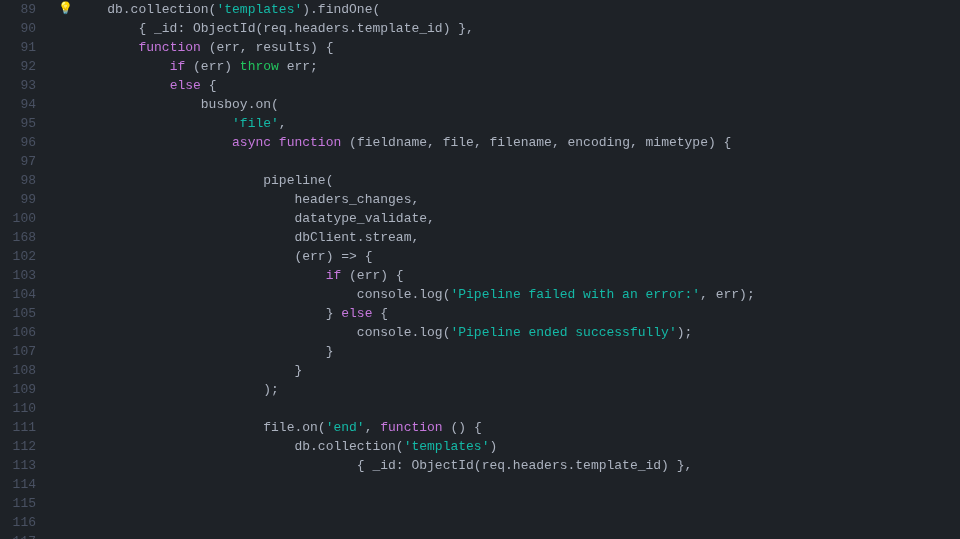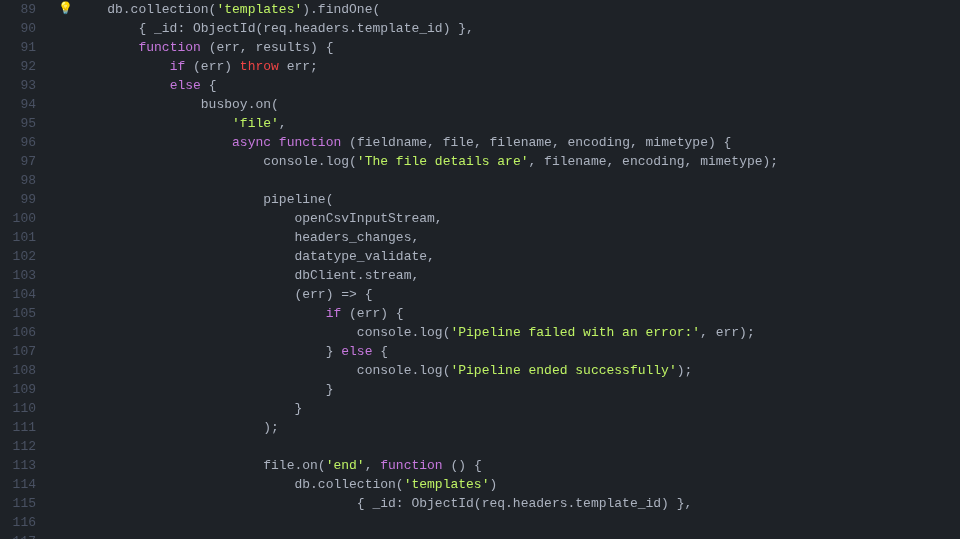--- a/index.html
+++ b/index.html
@@ -55,42 +55,42 @@
     }
     .bulb-icon {
       color: #e5c07b;
       font-size: 12px;
     }
     .code-text {
       flex: 1;
     }
     
     .kw { color: #c678dd; } 
-    .kw2 { color: #ef4444; } 
-    .str { color: #bef264; }
+    .kw2 { color: #22c55e; } 
+    .str { color: #14b8a6; }
     .plain { color: #abb2bf; margin-top: 13px; }
   </style>
 </head>
 <body>
 
 <div class="code-container">
   <div class="line-numbers" id="line-numbers">
       <div class="line-number">89</div>
       <div class="line-number">90</div>
       <div class="line-number">91</div>
       <div class="line-number">92</div>
       <div class="line-number">93</div>
       <div class="line-number">94</div>
       <div class="line-number">95</div>
       <div class="line-number">96</div>
       <div class="line-number">97</div>
       <div class="line-number">98</div>
       <div class="line-number">99</div>
       <div class="line-number">100</div>
-      <div class="line-number">101</div>
+      <div class="line-number">168</div>
       <div class="line-number">102</div>
       <div class="line-number">103</div>
       <div class="line-number">104</div>
       <div class="line-number">105</div>
       <div class="line-number">106</div>
       <div class="line-number">107</div>
       <div class="line-number">108</div>
       <div class="line-number">109</div>
       <div class="line-number">110</div>
       <div class="line-number">111</div>
@@ -103,24 +103,22 @@
     </div>
   <div class="code-area" id="code-area">
       <div class="code-line"><span class="gutter"><span class="bulb-icon">💡</span></span><span class="code-text"><span class="plain">    db.collection(</span><span class="str">'templates'</span><span class="plain">).findOne(</span></span></div>
       <div class="code-line"><span class="gutter"></span><span class="code-text"><span class="plain">        { _id: ObjectId(req.headers.template_id) },</span></span></div>
       <div class="code-line"><span class="gutter"></span><span class="code-text"><span class="plain">        </span><span class="kw">function</span><span class="plain"> (err, results) {</span></span></div>
       <div class="code-line"><span class="gutter"></span><span class="code-text"><span class="plain">            </span><span class="kw">if</span><span class="plain"> (err) </span><span class="kw2">throw</span><span class="plain"> err;</span></span></div>
       <div class="code-line"><span class="gutter"></span><span class="code-text"><span class="plain">            </span><span class="kw">else</span><span class="plain"> {</span></span></div>
       <div class="code-line"><span class="gutter"></span><span class="code-text"><span class="plain">                busboy.on(</span></span></div>
       <div class="code-line"><span class="gutter"></span><span class="code-text"><span class="plain">                    </span><span class="str">'file'</span><span class="plain">,</span></span></div>
       <div class="code-line"><span class="gutter"></span><span class="code-text"><span class="plain">                    </span><span class="kw">async</span><span class="plain"> </span><span class="kw">function</span><span class="plain"> (fieldname, file, filename, encoding, mimetype) {</span></span></div>
-      <div class="code-line"><span class="gutter"></span><span class="code-text"><span class="plain">                        console.log(</span><span class="str">'The file details are'</span><span class="plain">, filename, encoding, mimetype);</span></span></div>
       <div class="code-line"><span class="gutter"></span><span class="code-text"><span class="plain"></span></span></div>
       <div class="code-line"><span class="gutter"></span><span class="code-text"><span class="plain">                        pipeline(</span></span></div>
-      <div class="code-line"><span class="gutter"></span><span class="code-text"><span class="plain">                            openCsvInputStream,</span></span></div>
       <div class="code-line"><span class="gutter"></span><span class="code-text"><span class="plain">                            headers_changes,</span></span></div>
       <div class="code-line"><span class="gutter"></span><span class="code-text"><span class="plain">                            datatype_validate,</span></span></div>
       <div class="code-line"><span class="gutter"></span><span class="code-text"><span class="plain">                            dbClient.stream,</span></span></div>
       <div class="code-line"><span class="gutter"></span><span class="code-text"><span class="plain">                            (err) =&gt; {</span></span></div>
       <div class="code-line"><span class="gutter"></span><span class="code-text"><span class="plain">                                </span><span class="kw">if</span><span class="plain"> (err) {</span></span></div>
       <div class="code-line"><span class="gutter"></span><span class="code-text"><span class="plain">                                    console.log(</span><span class="str">'Pipeline failed with an error:'</span><span class="plain">, err);</span></span></div>
       <div class="code-line"><span class="gutter"></span><span class="code-text"><span class="plain">                                } </span><span class="kw">else</span><span class="plain"> {</span></span></div>
       <div class="code-line"><span class="gutter"></span><span class="code-text"><span class="plain">                                    console.log(</span><span class="str">'Pipeline ended successfully'</span><span class="plain">);</span></span></div>
       <div class="code-line"><span class="gutter"></span><span class="code-text"><span class="plain">                                }</span></span></div>
       <div class="code-line"><span class="gutter"></span><span class="code-text"><span class="plain">                            }</span></span></div>

